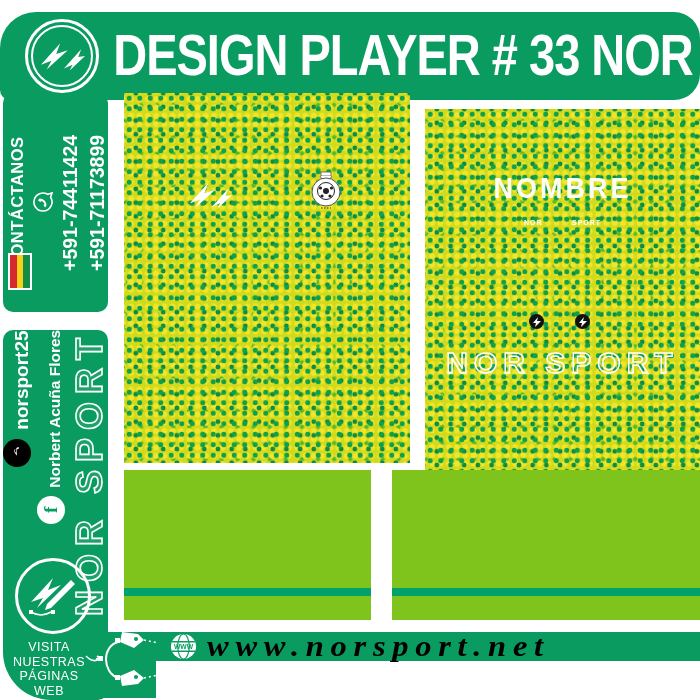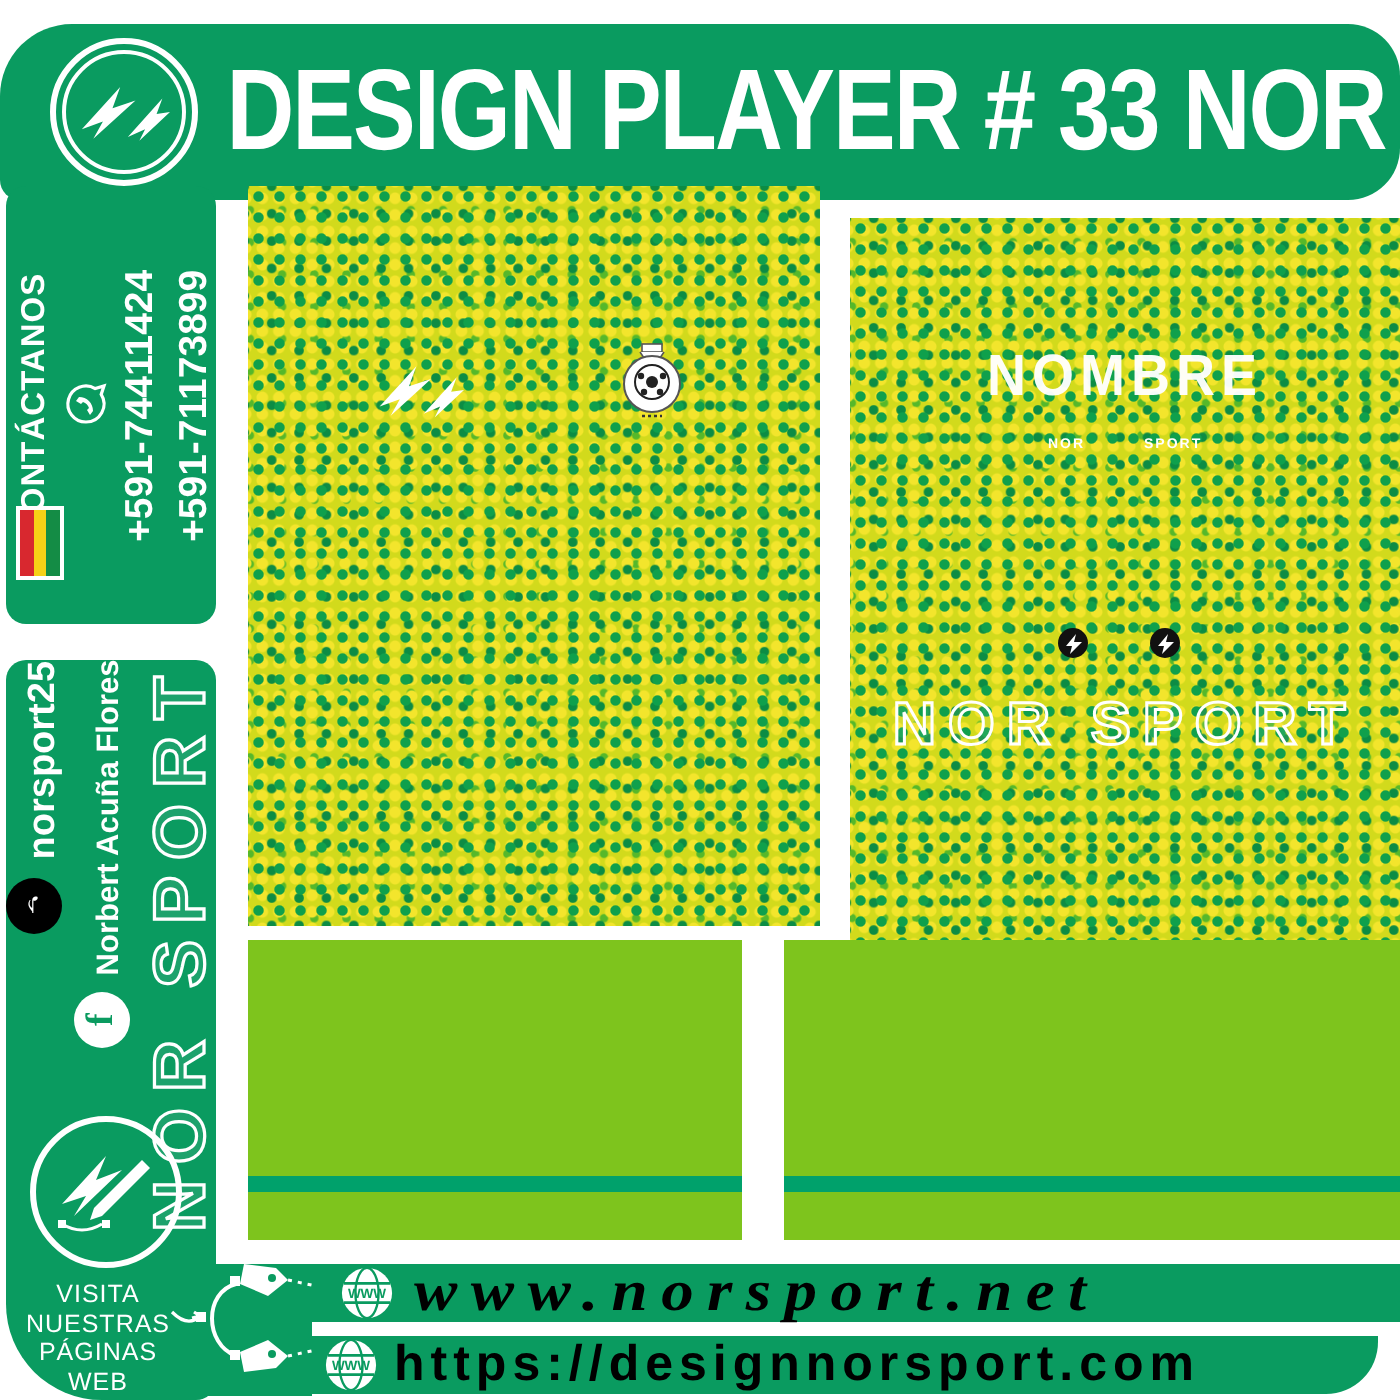--- a/index.html
+++ b/index.html
@@ -203,23 +203,14 @@
   <div class="abs bar bar1">
     <svg class="globe" viewBox="0 0 28 28">
       <circle cx="14" cy="14" r="13" fill="#fff"></circle>
       <path d="M2 9 h24 M2 19 h24" stroke="#0a9b60" stroke-width="1.5"></path>
       <ellipse cx="14" cy="14" rx="6" ry="13" fill="none" stroke="#0a9b60" stroke-width="1.2"></ellipse>
       <text x="14" y="16.5" text-anchor="middle" font-size="7" font-weight="bold" fill="#0a9b60">WWW</text>
     </svg>
     <span class="url1">www.norsport.net</span>
   </div>
 
-  <div class="abs bar bar2">
-    <svg class="globe" viewBox="0 0 28 28">
-      <circle cx="14" cy="14" r="13" fill="#fff"></circle>
-      <path d="M2 9 h24 M2 19 h24" stroke="#0a9b60" stroke-width="1.5"></path>
-      <ellipse cx="14" cy="14" rx="6" ry="13" fill="none" stroke="#0a9b60" stroke-width="1.2"></ellipse>
-      <text x="14" y="16.5" text-anchor="middle" font-size="7" font-weight="bold" fill="#0a9b60">WWW</text>
-    </svg>
-    <span class="url2">https://designnorsport.com</span>
-  </div>
 
 </div>
 
 </body></html>

